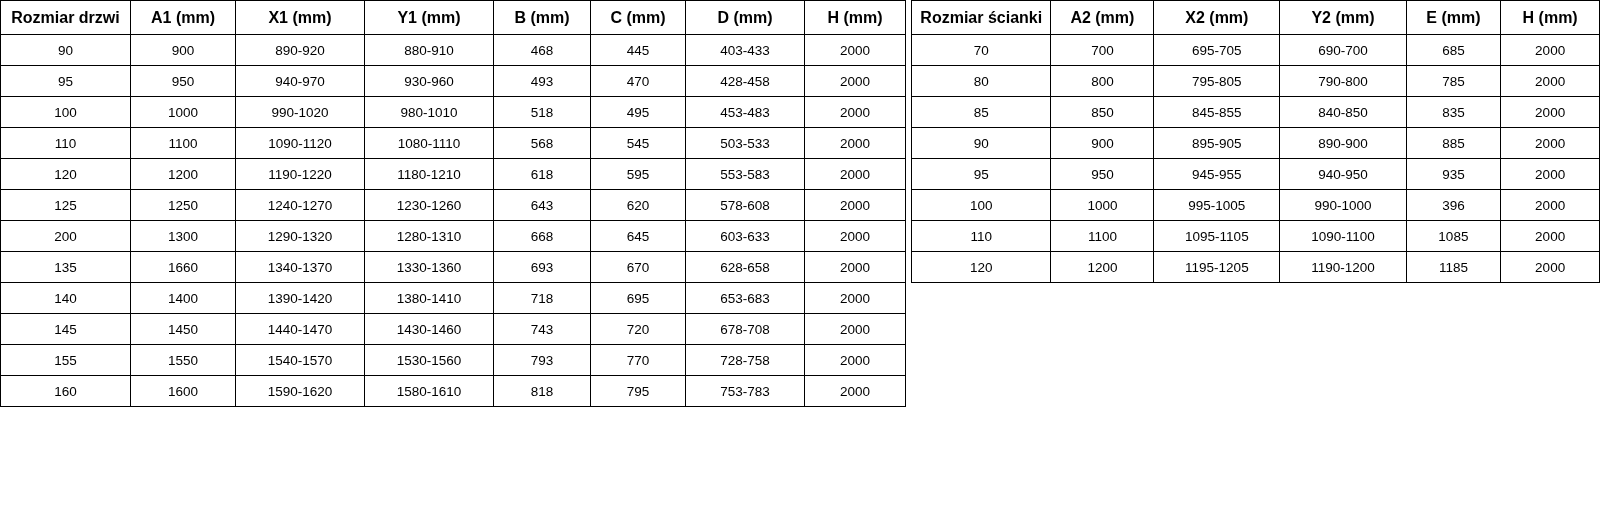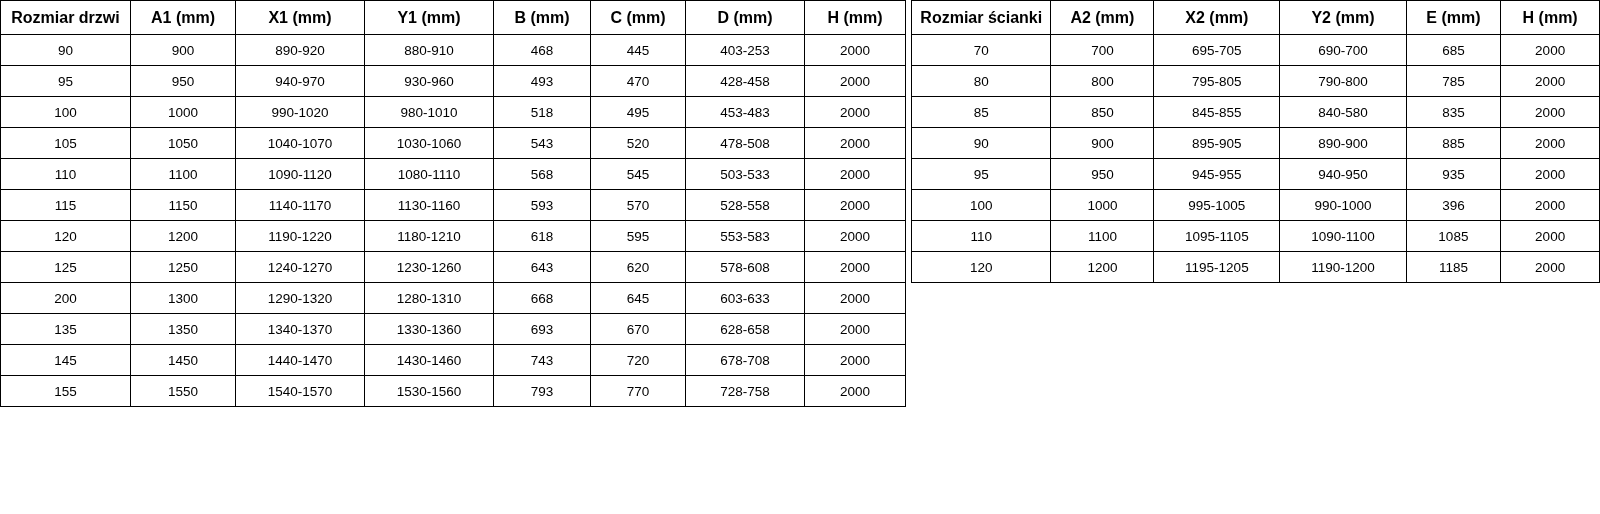--- a/index.html
+++ b/index.html
@@ -97,21 +97,21 @@
           </tr>
       </thead>
       <tbody>
           <tr>
             <td>90</td>
             <td>900</td>
             <td>890-920</td>
             <td>880-910</td>
             <td>468</td>
             <td>445</td>
-            <td>403-253</td>
+            <td>403-433</td>
             <td>2000</td>
           </tr>
           <tr>
             <td>95</td>
             <td>950</td>
             <td>940-970</td>
             <td>930-960</td>
             <td>493</td>
             <td>470</td>
             <td>428-458</td>
@@ -121,50 +121,30 @@
             <td>100</td>
             <td>1000</td>
             <td>990-1020</td>
             <td>980-1010</td>
             <td>518</td>
             <td>495</td>
             <td>453-483</td>
             <td>2000</td>
           </tr>
           <tr>
-            <td>105</td>
-            <td>1050</td>
-            <td>1040-1070</td>
-            <td>1030-1060</td>
-            <td>543</td>
-            <td>520</td>
-            <td>478-508</td>
-            <td>2000</td>
-          </tr>
-          <tr>
             <td>110</td>
             <td>1100</td>
             <td>1090-1120</td>
             <td>1080-1110</td>
             <td>568</td>
             <td>545</td>
             <td>503-533</td>
             <td>2000</td>
           </tr>
           <tr>
-            <td>115</td>
-            <td>1150</td>
-            <td>1140-1170</td>
-            <td>1130-1160</td>
-            <td>593</td>
-            <td>570</td>
-            <td>528-558</td>
-            <td>2000</td>
-          </tr>
-          <tr>
             <td>120</td>
             <td>1200</td>
             <td>1190-1220</td>
             <td>1180-1210</td>
             <td>618</td>
             <td>595</td>
             <td>553-583</td>
             <td>2000</td>
           </tr>
           <tr>
@@ -182,46 +162,66 @@
             <td>1300</td>
             <td>1290-1320</td>
             <td>1280-1310</td>
             <td>668</td>
             <td>645</td>
             <td>603-633</td>
             <td>2000</td>
           </tr>
           <tr>
             <td>135</td>
-            <td>1350</td>
+            <td>1660</td>
             <td>1340-1370</td>
             <td>1330-1360</td>
             <td>693</td>
             <td>670</td>
             <td>628-658</td>
+            <td>2000</td>
+          </tr>
+          <tr>
+            <td>140</td>
+            <td>1400</td>
+            <td>1390-1420</td>
+            <td>1380-1410</td>
+            <td>718</td>
+            <td>695</td>
+            <td>653-683</td>
             <td>2000</td>
           </tr>
           <tr>
             <td>145</td>
             <td>1450</td>
             <td>1440-1470</td>
             <td>1430-1460</td>
             <td>743</td>
             <td>720</td>
             <td>678-708</td>
             <td>2000</td>
           </tr>
           <tr>
             <td>155</td>
             <td>1550</td>
             <td>1540-1570</td>
             <td>1530-1560</td>
             <td>793</td>
             <td>770</td>
             <td>728-758</td>
+            <td>2000</td>
+          </tr>
+          <tr>
+            <td>160</td>
+            <td>1600</td>
+            <td>1590-1620</td>
+            <td>1580-1610</td>
+            <td>818</td>
+            <td>795</td>
+            <td>753-783</td>
             <td>2000</td>
           </tr>
         </tbody>
     </table>
   </div>
 
   <div class="table-wrap" id="walls-table-wrap">
     <table class="spec" id="walls-table">
       <colgroup>
         <col class="w0">
@@ -255,21 +255,21 @@
             <td>800</td>
             <td>795-805</td>
             <td>790-800</td>
             <td>785</td>
             <td>2000</td>
           </tr>
           <tr>
             <td>85</td>
             <td>850</td>
             <td>845-855</td>
-            <td>840-580</td>
+            <td>840-850</td>
             <td>835</td>
             <td>2000</td>
           </tr>
           <tr>
             <td>90</td>
             <td>900</td>
             <td>895-905</td>
             <td>890-900</td>
             <td>885</td>
             <td>2000</td>

